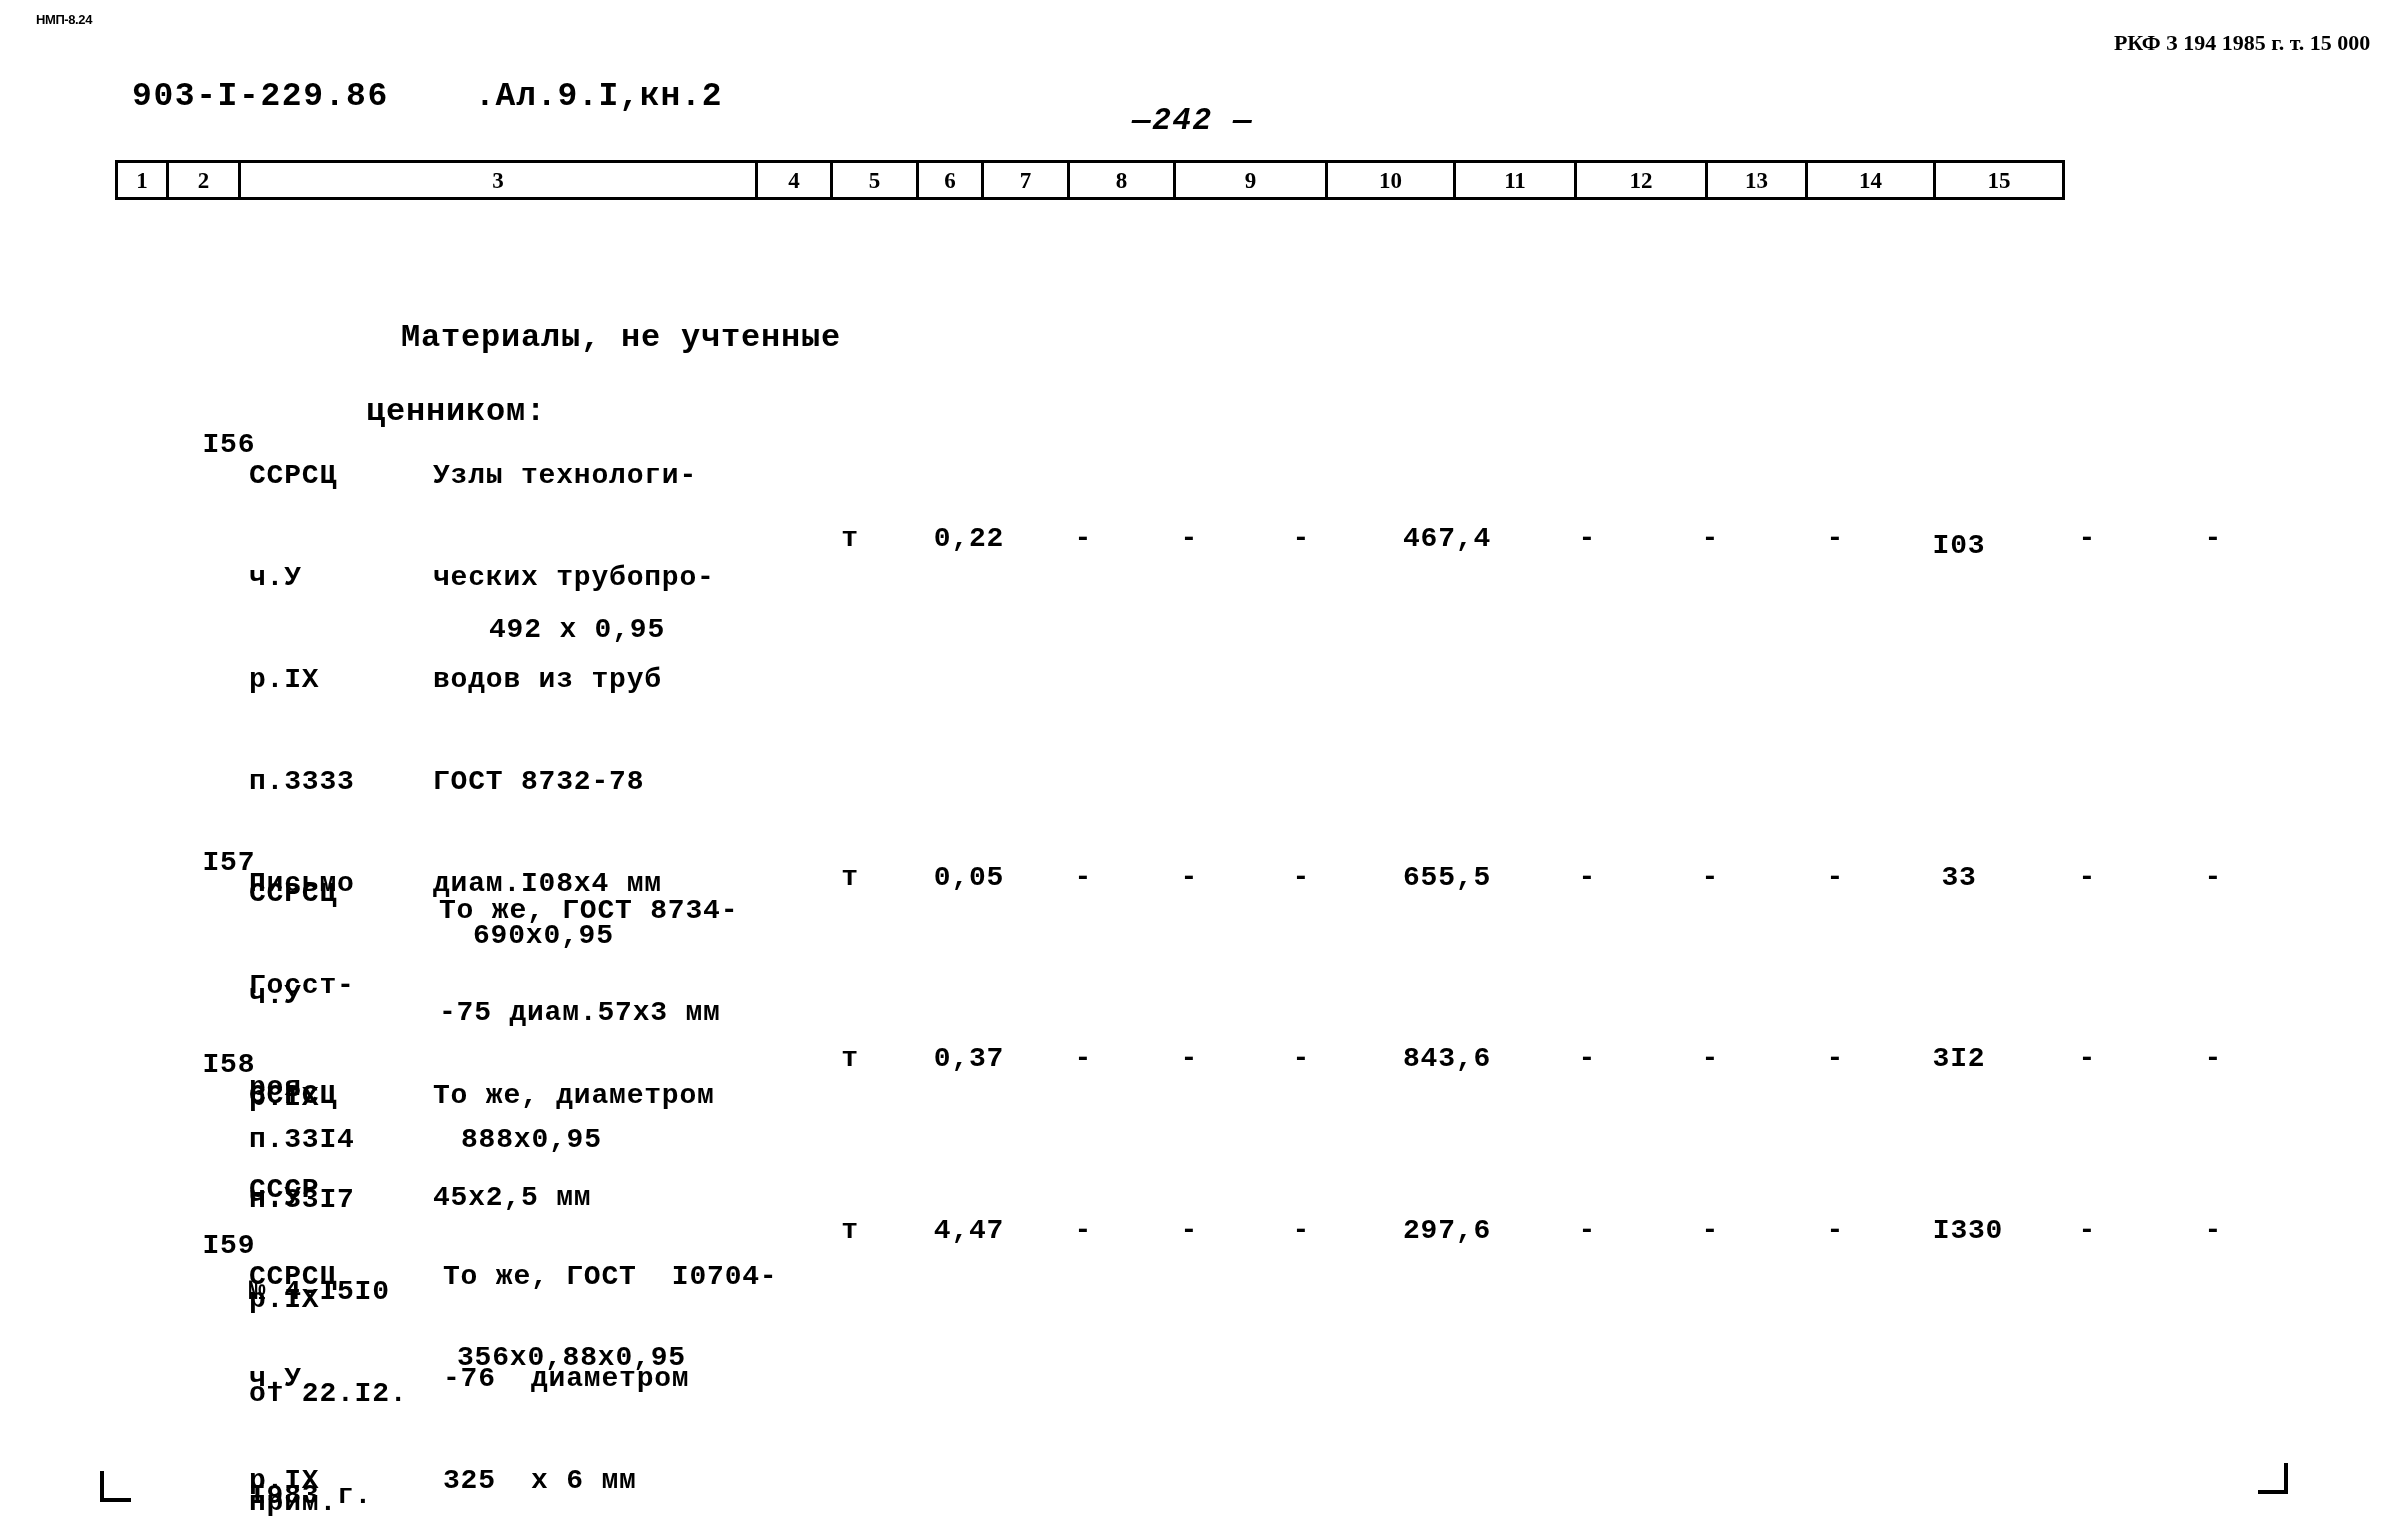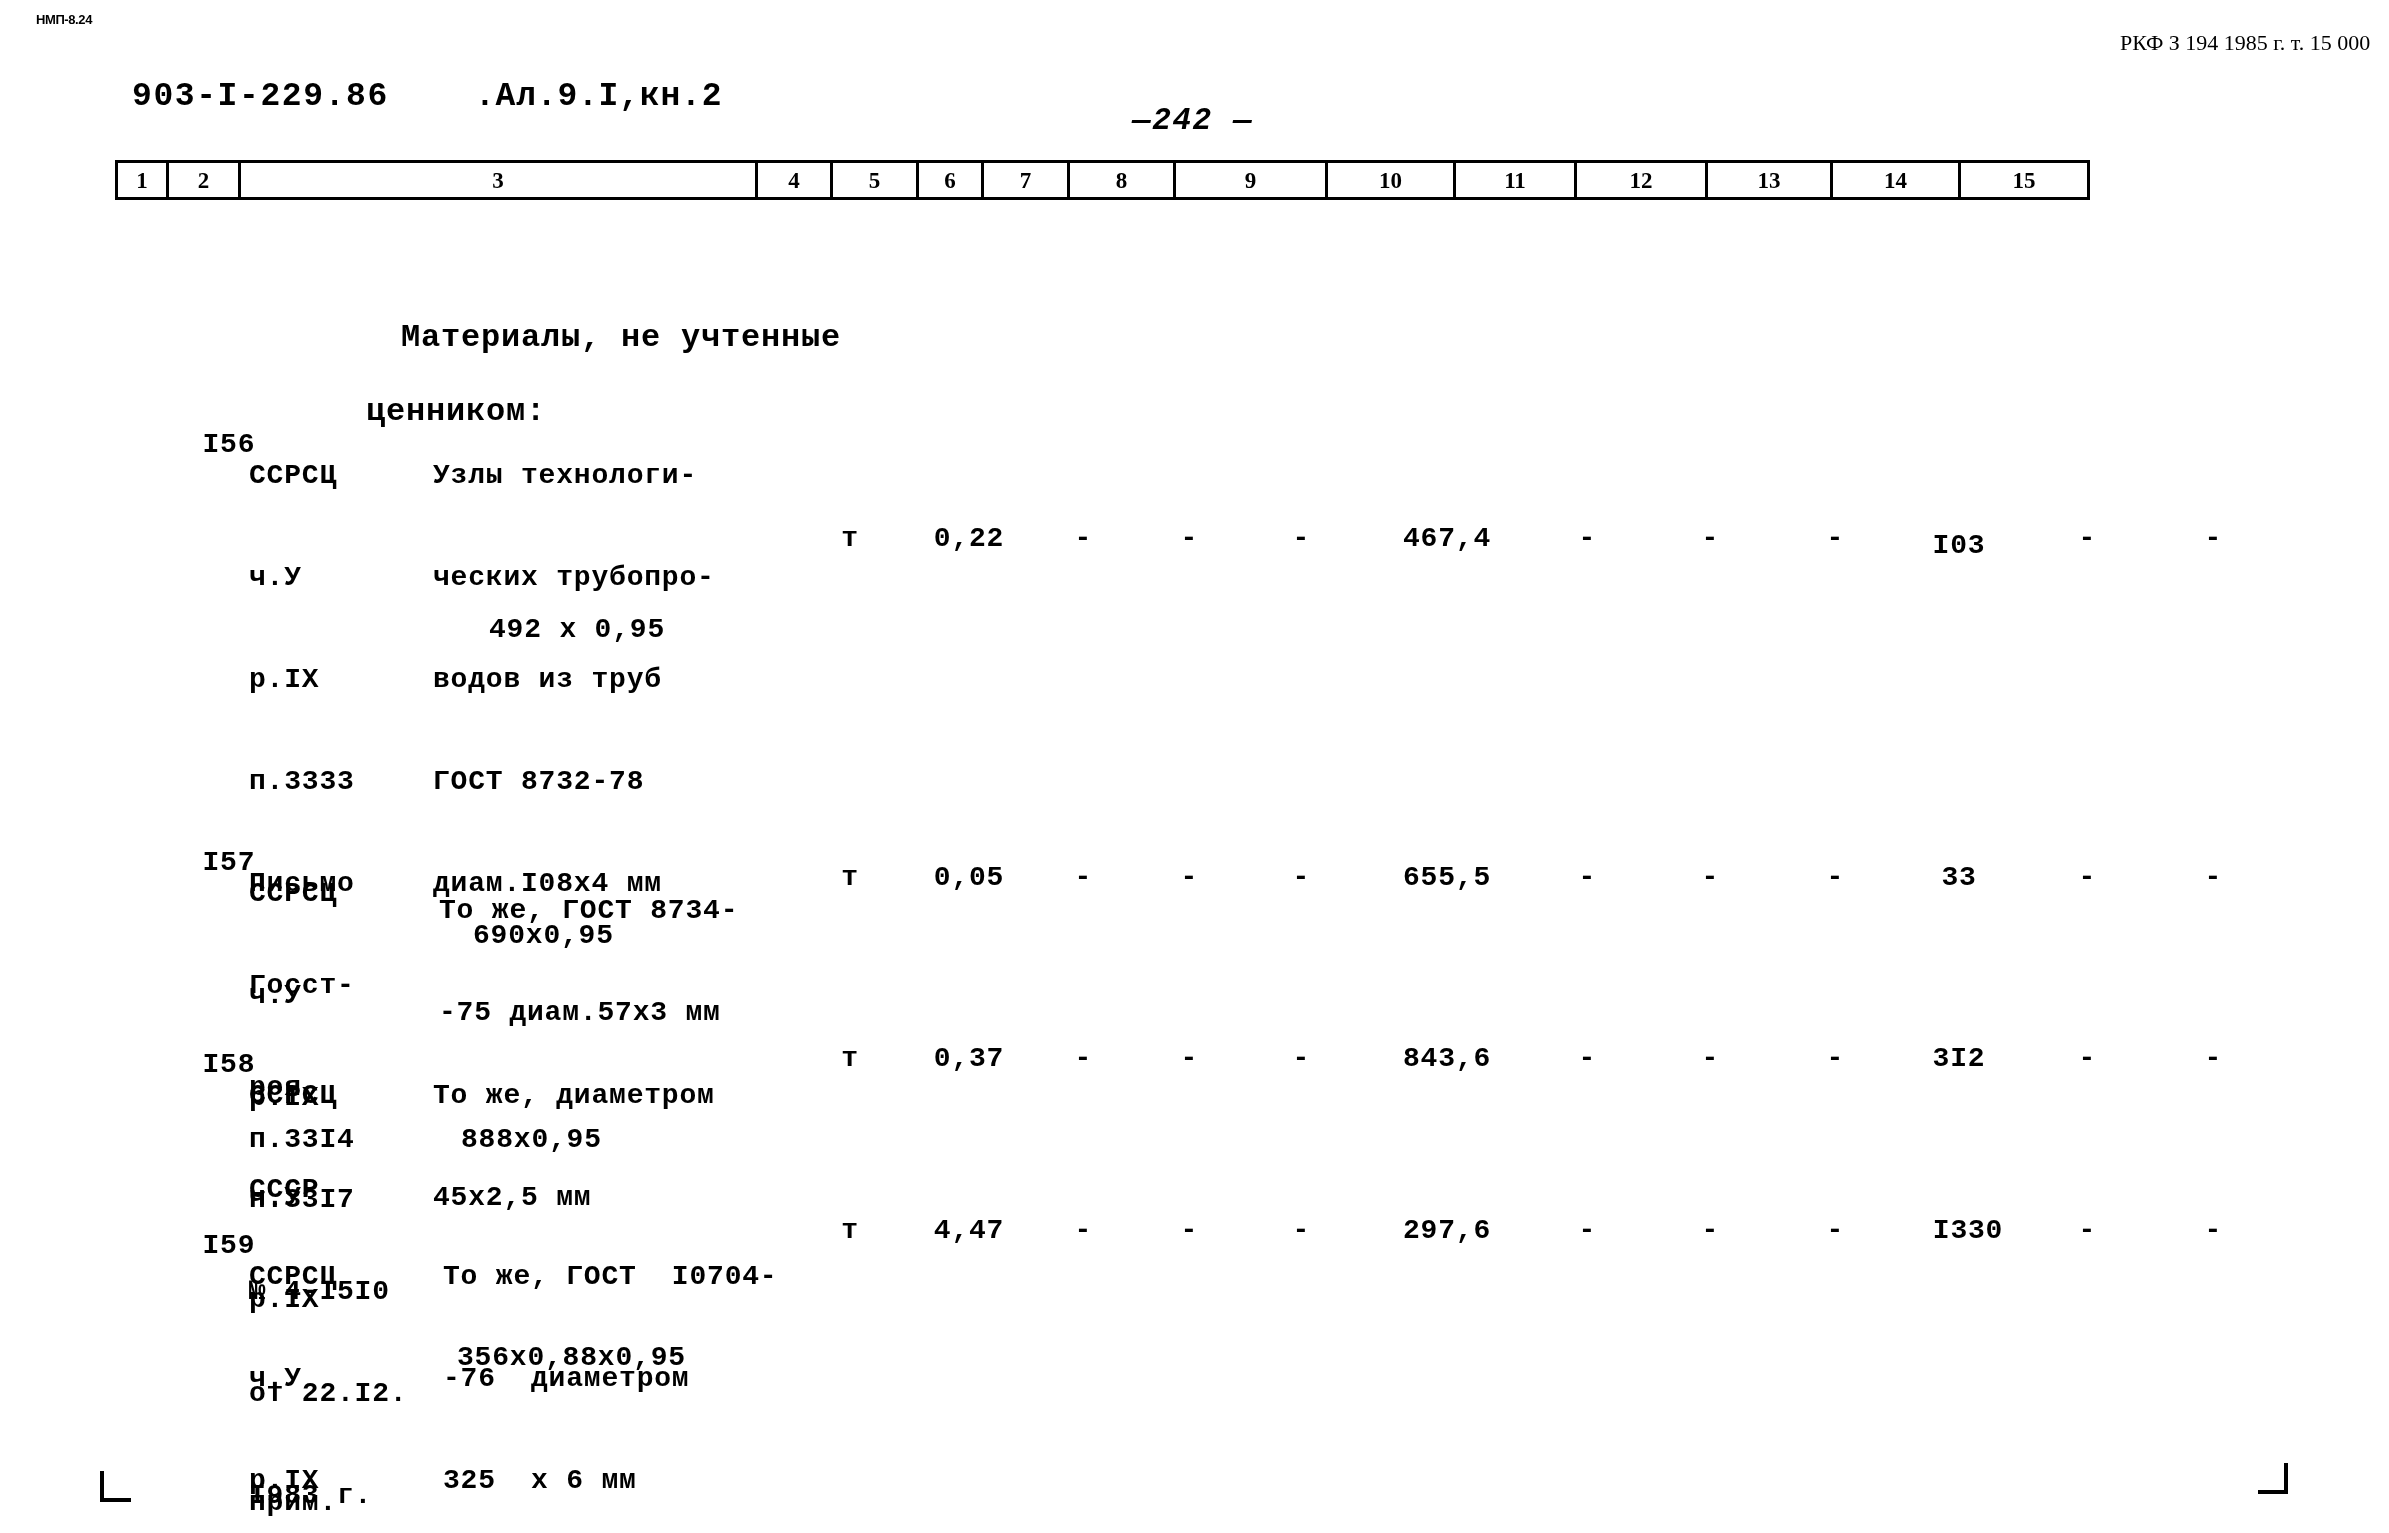--- a/index.html
+++ b/index.html
@@ -28,21 +28,21 @@
     font-weight: bold;
     font-size: 13px;
     letter-spacing: -0.4px;
     white-space: nowrap;
   }
   .stamp-right {
     position: absolute;
     right: 18.7px;
     top: 30px;
     font-family: "Liberation Serif", serif;
-    font-weight: normal;
+    font-weight: bold;
     font-size: 22px;
     white-space: nowrap;
   }
 
   
   .doc-id {
     position: absolute;
     left: 132px;
     top: 78px;
     font-size: 33px;
@@ -162,21 +162,21 @@
     <div class="cell" style="width:517px">3</div>
     <div class="cell" style="width:75px">4</div>
     <div class="cell" style="width:86px">5</div>
     <div class="cell" style="width:65px">6</div>
     <div class="cell" style="width:86px">7</div>
     <div class="cell" style="width:106px">8</div>
     <div class="cell" style="width:152px">9</div>
     <div class="cell" style="width:128px">10</div>
     <div class="cell" style="width:121px">11</div>
     <div class="cell" style="width:131px">12</div>
-    <div class="cell" style="width:125px">13</div>
+    <div class="cell" style="width:100px">13</div>
     <div class="cell" style="width:128px">14</div>
     <div class="cell" style="width:126px">15</div>
   </div>
 
   <div class="section-title">
     <span>Материалы, не учтенные</span>
     <span class="l2">ценником:</span>
   </div>
 
   <div class="blk" style="left:132px; top:391px;text-align:center;">

